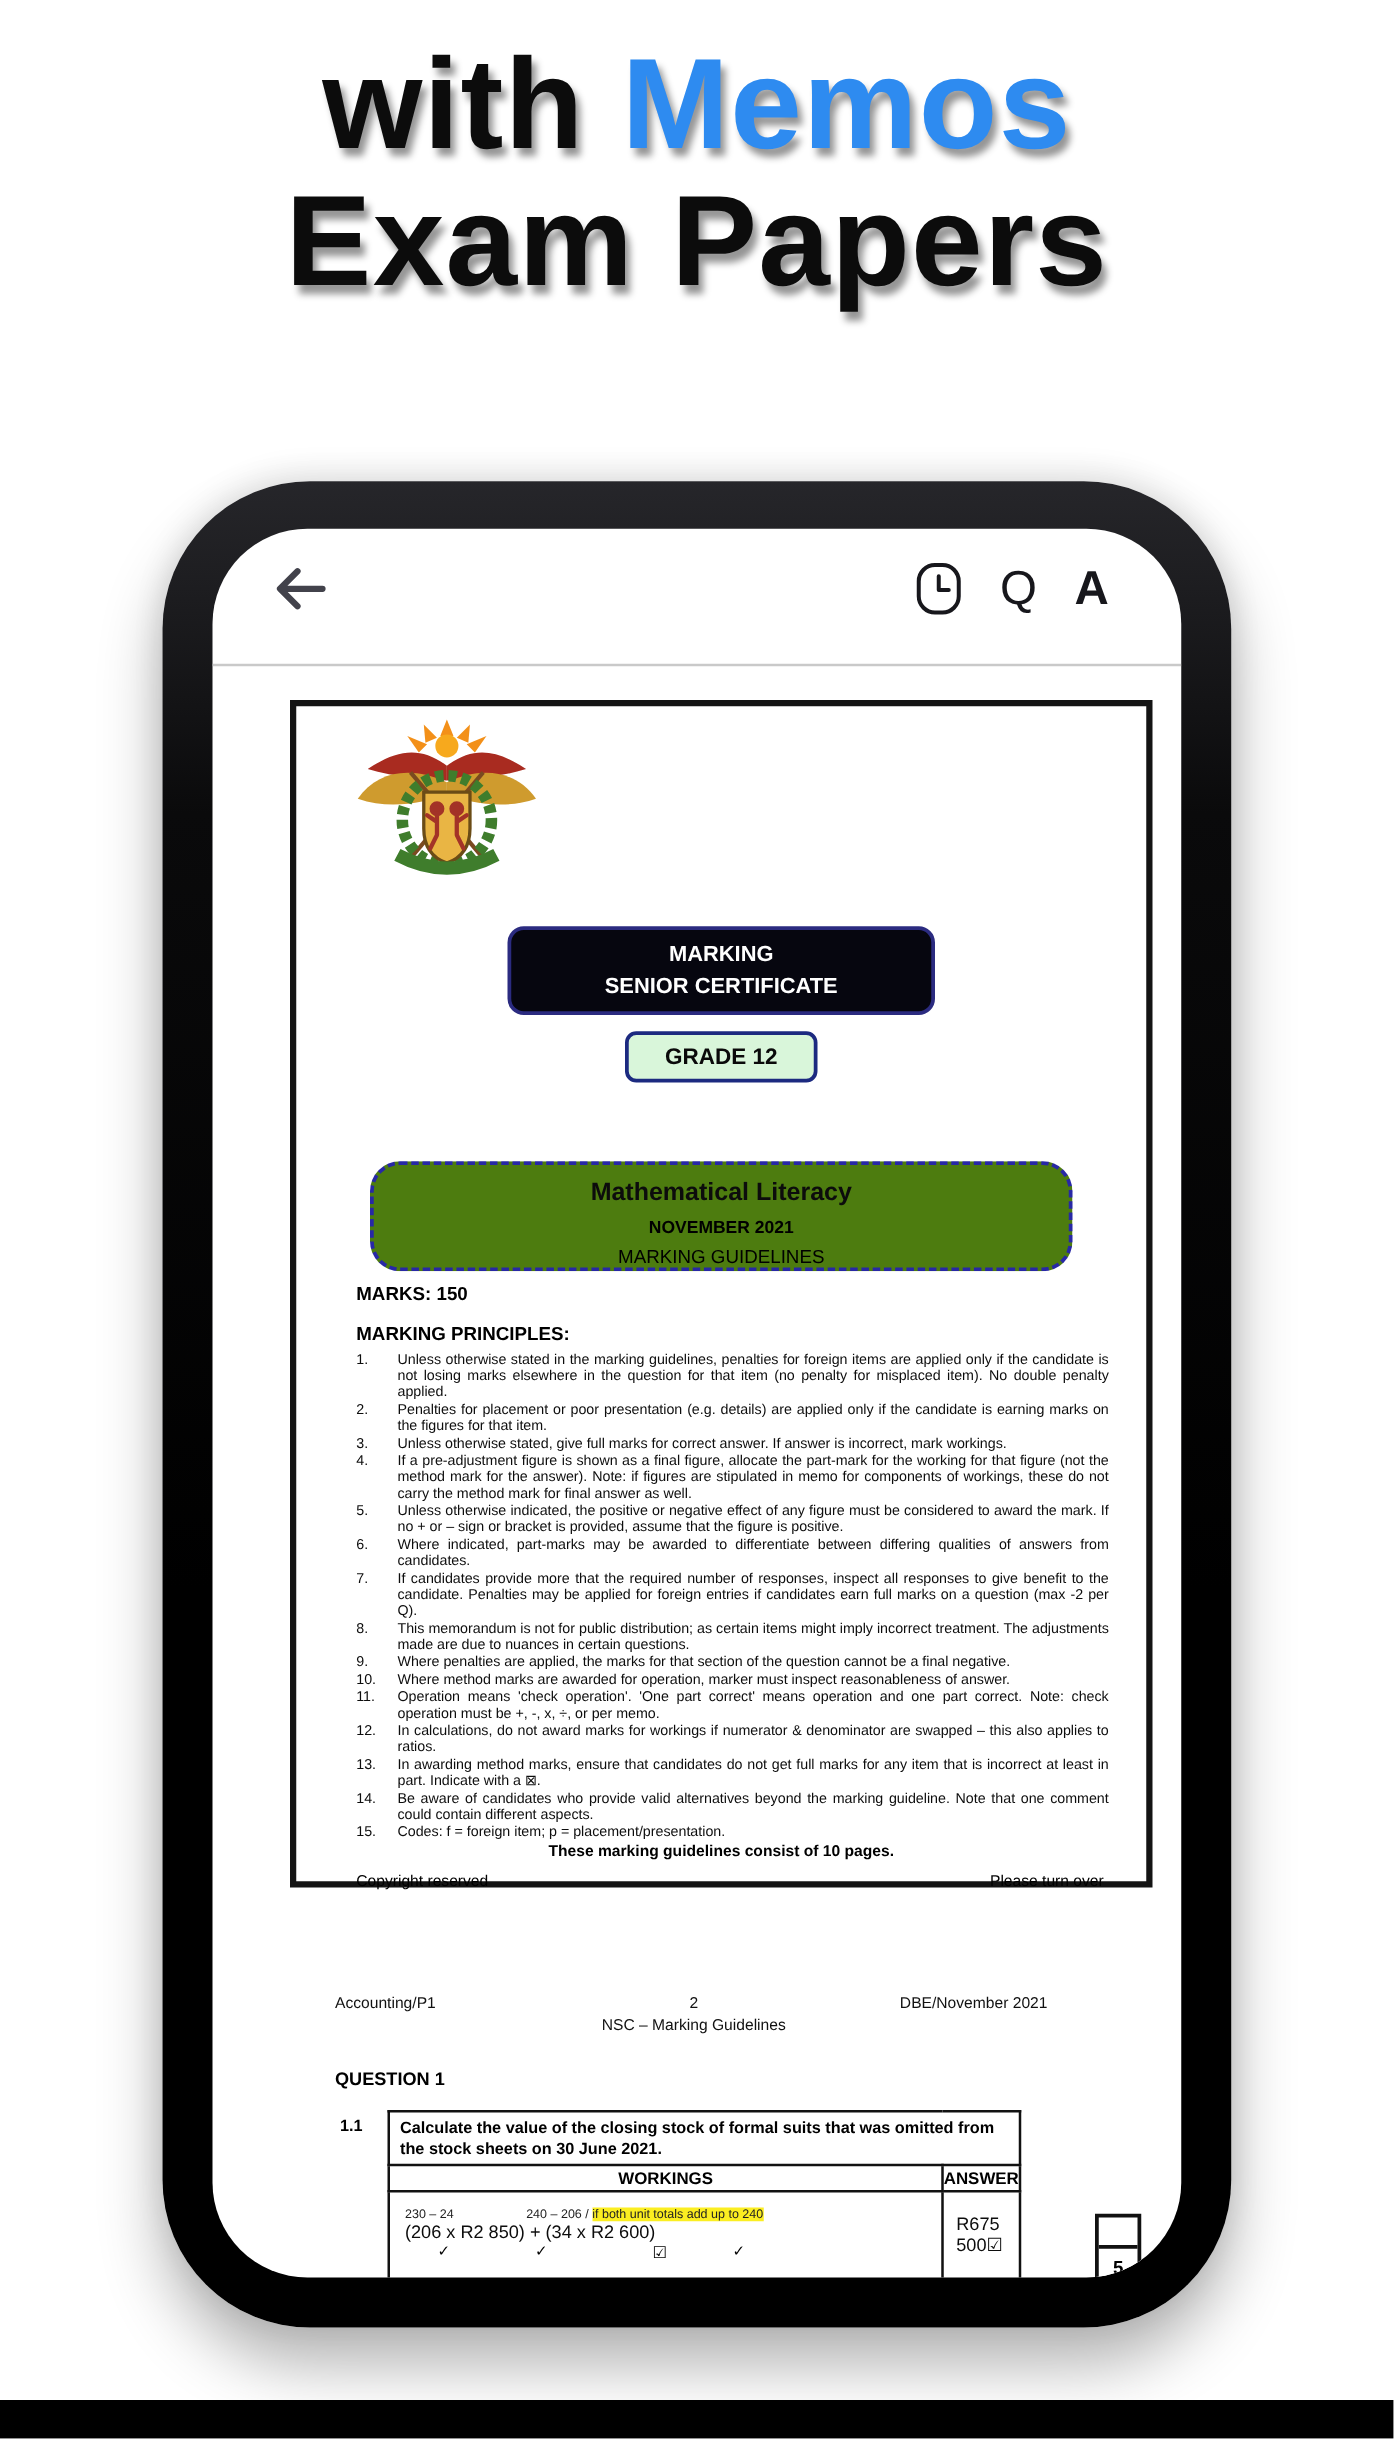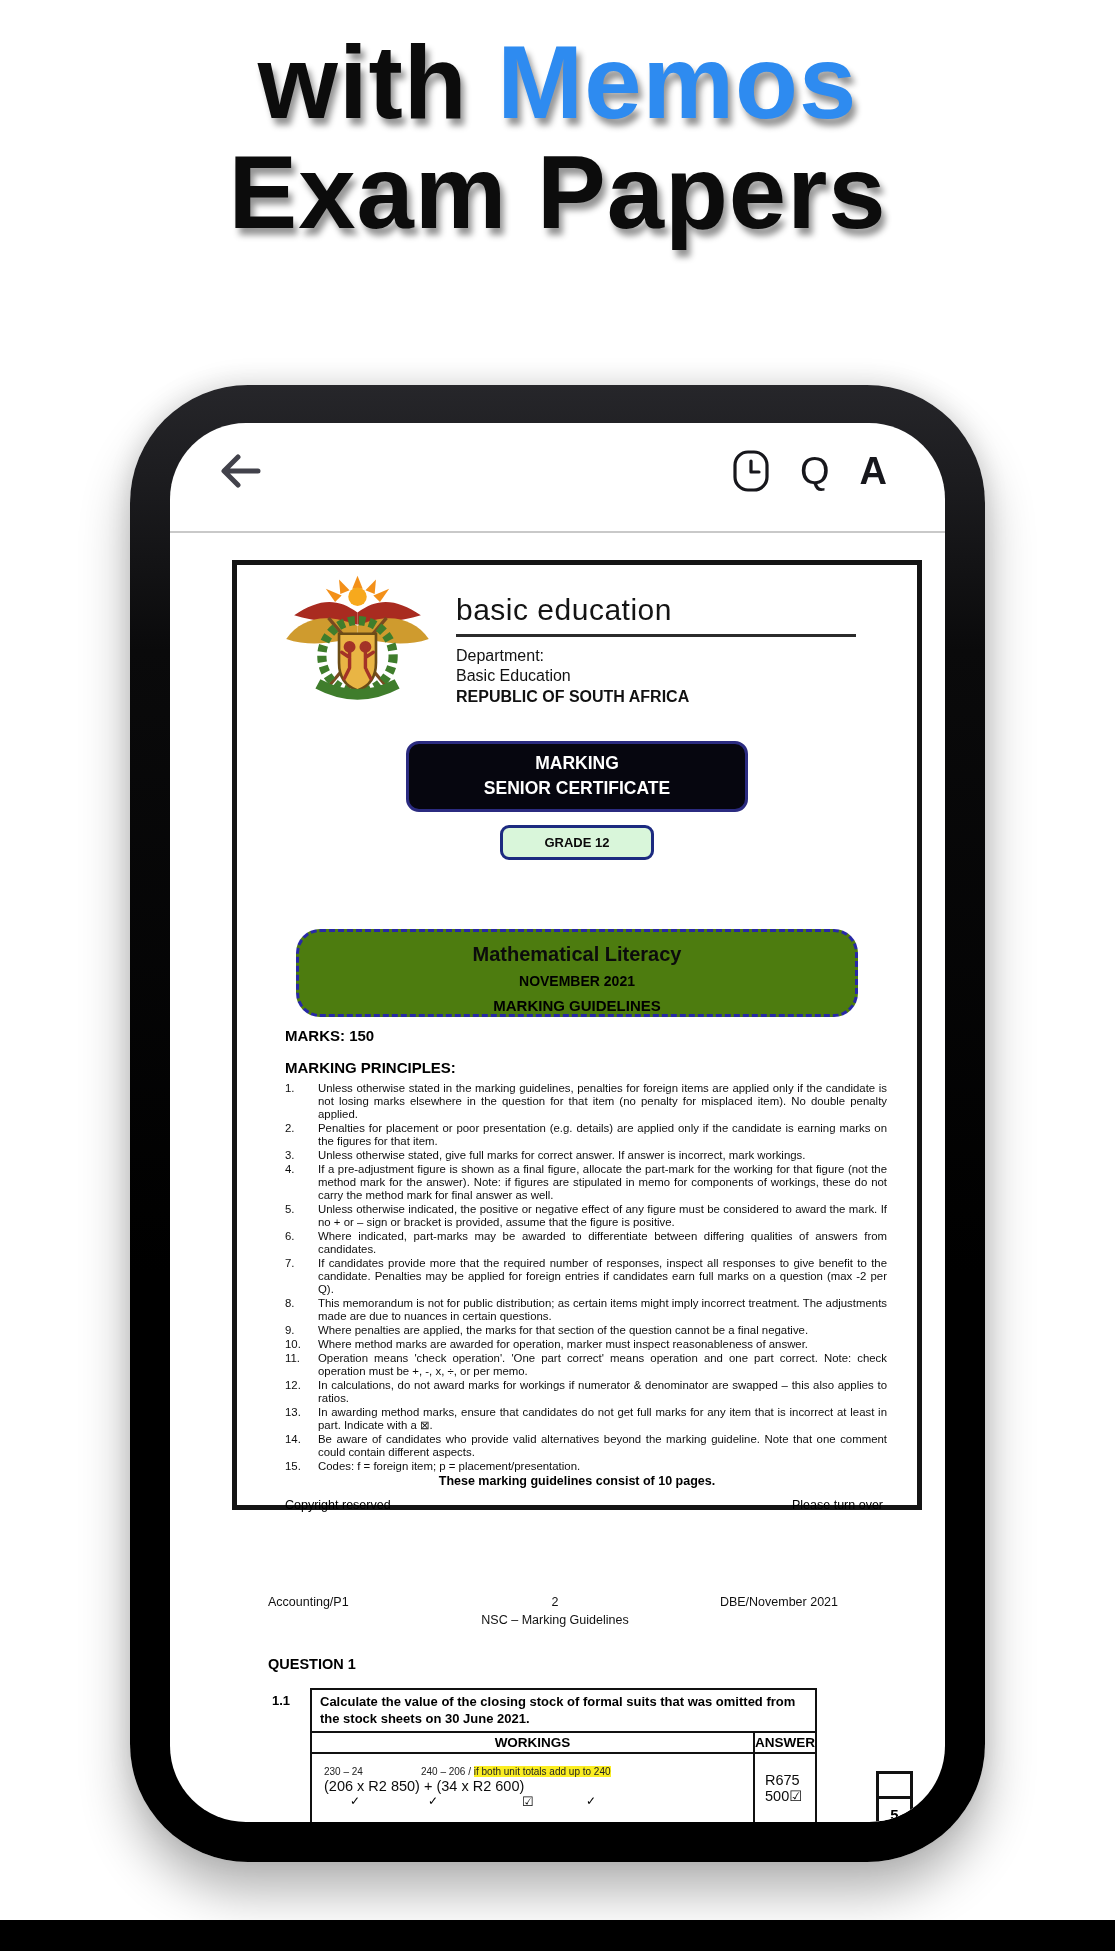--- a/index.html
+++ b/index.html
@@ -37,26 +37,26 @@
            border-bottom:3px solid #2b2b2b; width:400px; }
   .dept { font-size:16px; line-height:1.28; margin-top:9px; color:#111; }
   .dept .b3 { font-weight:700; }
 
   .cert-box { position:absolute; left:50%; transform:translateX(-50%); top:176px; width:342px;
               background:#06060f; border:3px solid #2b2b80; border-radius:13px;
               color:#fff; text-align:center; font-weight:700; font-size:17.5px; line-height:1.4;
               padding:7px 0 9px 0; }
   .grade-box { position:absolute; left:50%; transform:translateX(-50%); top:260px; width:154px;
                background:#d9f6da; border:3px solid #1c2a80; border-radius:9px;
-               text-align:center; font-weight:700; font-size:13px; color:#0a0a0a; padding:7px 0; }
+               text-align:center; font-weight:700; font-size:18px; color:#0a0a0a; padding:7px 0; }
   .subject-box { position:absolute; left:50%; transform:translateX(-50%); top:364px; width:562px; height:88px;
                  background:#4d7c0f; border:3px dashed #2828a6; border-radius:24px; text-align:center; }
   .subject { font-weight:700; font-size:20px; margin-top:11px; color:#0c0c0c; }
   .session { font-weight:700; font-size:14px; margin-top:7px; }
-  .doctype { font-weight:700; font-size:15px; margin-top:8px; }
+  .doctype { font-weight:400; font-size:15px; margin-top:8px; }
 
   .marks { position:absolute; left:48px; top:462px; font-weight:700; font-size:15px; }
   .principles-title { position:absolute; left:48px; top:494px; font-weight:700; font-size:15px; }
   .principles { position:absolute; left:48px; top:517px; width:602px; }
   .p-item { display:flex; font-size:11.4px; line-height:13px; margin-bottom:1px; color:#0d0d0d; }
   .p-num { width:33px; flex:none; }
   .p-txt { flex:1; text-align:justify; }
   .consist { position:absolute; left:0; top:909px; width:100%; text-align:center;
              font-weight:700; font-size:12.5px; }
   .doc-footer { position:absolute; left:48px; top:933px; width:598px; display:flex;
@@ -141,28 +141,20 @@
             <line x1="82" y1="34" x2="38" y2="86" stroke="#7a4a20" stroke-width="2.5"></line>
             <circle cx="60" cy="63" r="27" fill="none" stroke="#3f7d2c" stroke-width="7" stroke-dasharray="5 3"></circle>
             <path d="M46,46 h28 v22 q0,16 -14,21 q-14,-5 -14,-21 Z" fill="#e9b544" stroke="#6b4c16" stroke-width="2"></path>
             <g stroke="#a33327" stroke-width="2.6" stroke-linecap="round" fill="none">
               <circle cx="54" cy="56" r="3.2" fill="#a33327"></circle>
               <circle cx="66" cy="56" r="3.2" fill="#a33327"></circle>
               <path d="M54,60 V72 M66,60 V72 M54,64 L48,60 M66,64 L72,60 M54,72 L50,80 M66,72 L70,80"></path>
             </g>
             <path d="M30,84 Q60,100 90,84" fill="none" stroke="#3f7d2c" stroke-width="8"></path>
           </svg>
-          <div class="brand-block">
-            <div class="brand">basic education</div>
-            <div class="dept">
-              <div>Department:</div>
-              <div>Basic Education</div>
-              <div class="b3">REPUBLIC OF SOUTH AFRICA</div>
-            </div>
-          </div>
         </div>
 
         <div class="cert-box">
           <div>MARKING</div>
           <div>SENIOR CERTIFICATE</div>
         </div>
 
         <div class="grade-box">GRADE 12</div>
 
         <div class="subject-box">

